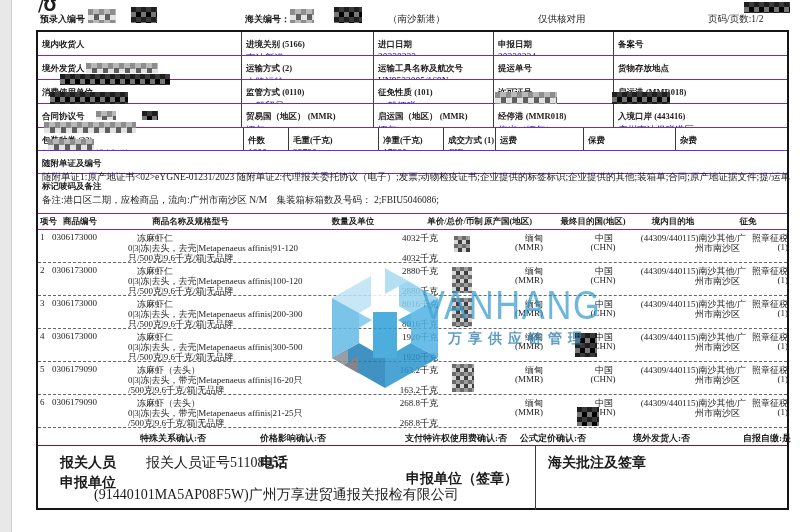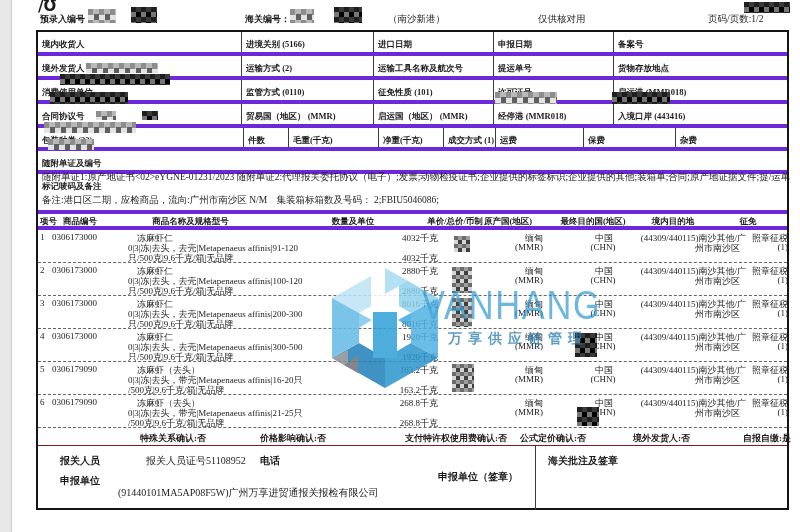--- a/index.html
+++ b/index.html
@@ -8,21 +8,21 @@
   .edge-strip{position:absolute;left:0;top:0;width:11px;height:532px;background:#e8e8e8;border-right:1px solid #d0d0d0;}
   .abs{position:absolute;}
   .lbl{font-size:8.5px;font-weight:bold;letter-spacing:0;white-space:nowrap;}
   .val{font-size:9.5px;white-space:nowrap;}
   
   .meta{position:absolute;left:0;top:0;width:800px;height:30px;font-size:9px;}
   .meta .lbl{font-size:9px;}
   .marks{font-size:15px;font-weight:bold;font-family:"DejaVu Sans",sans-serif;}
   
   .form{position:absolute;left:36px;top:30px;width:753px;height:480px;border:2px solid #151515;box-sizing:border-box;background:transparent;}
-  .row{position:relative;box-sizing:border-box;border-bottom:4px solid #6d28d9;width:100%;}
+  .row{position:relative;box-sizing:border-box;border-bottom:1px solid #6d28d9;width:100%;}
   .grid{display:grid;}
   .cell{box-sizing:border-box;border-left:1px solid #3c3c3c;padding:1px 3px 0 4px;overflow:hidden;}
   .cell:first-child{border-left:none;}
   .cell .val{display:block;margin-top:1px;}
   
   .inforow{height:24px;grid-template-columns:203px 132px 120px 120px 176px;}
   .weightsrow{height:23px;grid-template-columns:205px 45px 90px 65px 52px 88px 92px 114px;}
   .docsrow{height:23px;padding:1px 4px;}
   .marksrow{height:40px;padding:1px 4px;}
   .docsrow .val,.marksrow .val{margin-top:1px;}
@@ -40,21 +40,21 @@
   .idestcode{left:545px;width:40px;text-align:center;}
   .idom1{left:578px;width:130px;text-align:right;}
   .idom2{left:600px;width:102px;text-align:right;}
   .iduty{left:712px;width:38px;text-align:right;}
   .irow:last-of-type{border-bottom:1px solid #3c3c3c;}
   
   .confirm{height:18px;border-bottom:1px solid #7f1d1d;}
   .confirm span{position:absolute;top:4px;font-size:9px;font-weight:bold;white-space:nowrap;}
   
   .footer{position:relative;height:64px;}
-  .footer span{position:absolute;font-size:10px;white-space:nowrap;}
+  .footer span{position:absolute;font-size:14px;white-space:nowrap;}
   .fdiv{position:absolute;left:497px;top:0;width:1px;height:100%;background:#3c3c3c;}
   .bold{font-weight:bold;}
   
   .mosaic{position:absolute;background:conic-gradient(#b9b9b9 25%,#5f5f5f 0 50%,#e3e3e3 0 75%,#8d8d8d 0);background-size:11px 11px;z-index:3;}
   .mz-dark{background:conic-gradient(#3a3a3a 25%,#000 0 50%,#777 0 75%,#1e1e1e 0);background-size:10px 10px;}
   .mz-mid{background:conic-gradient(#9c9c9c 25%,#3f3f3f 0 50%,#d6d6d6 0 75%,#6b6b6b 0);background-size:8px 8px;}
   
   .wm{position:absolute;left:320px;top:260px;width:310px;height:150px;z-index:6;pointer-events:none;opacity:.85;}
   .wm-text{position:absolute;left:102px;top:22px;font-family:"Liberation Sans","DejaVu Sans",sans-serif;
            font-size:41px;font-weight:500;letter-spacing:2px;color:rgba(41,150,206,.8);transform:scaleX(.84);transform-origin:left;}
@@ -263,21 +263,21 @@
       <span style="left:705px;">自报自缴:是</span>
     </div>
 
     <div class="footer">
       <div class="fdiv"></div>
       <span class="bold" style="left:22px;top:8px;">报关人员</span>
       <span style="left:108px;top:8px;">报关人员证号51108952</span>
       <span class="bold" style="left:222px;top:8px;">电话</span>
       <span class="bold" style="left:250px;top:24px;width:230px;text-align:right;">申报单位（签章）</span>
       <span class="bold" style="left:22px;top:28px;">申报单位</span>
-      <span style="left:80px;top:40px;">(91440101MA5AP08F5W)广州万享进贸通报关报检有限公司</span>
+      <span style="left:56px;top:40px;">(91440101MA5AP08F5W)广州万享进贸通报关报检有限公司</span>
       <span class="bold" style="left:510px;top:8px;">海关批注及签章</span>
     </div>
   </div>
 
   <div class="mosaic" style="left:86px;top:63px;width:72px;height:10px;"></div>
   <div class="mosaic mz-dark" style="left:60px;top:74px;width:110px;height:11px;"></div>
   <div class="mosaic mz-dark" style="left:50px;top:92px;width:78px;height:12px;"></div>
   <div class="mosaic" style="left:96px;top:111px;width:20px;height:9px;"></div>
   <div class="mosaic mz-dark" style="left:142px;top:111px;width:16px;height:9px;"></div>
   <div class="mosaic" style="left:44px;top:122px;width:92px;height:11px;"></div>

